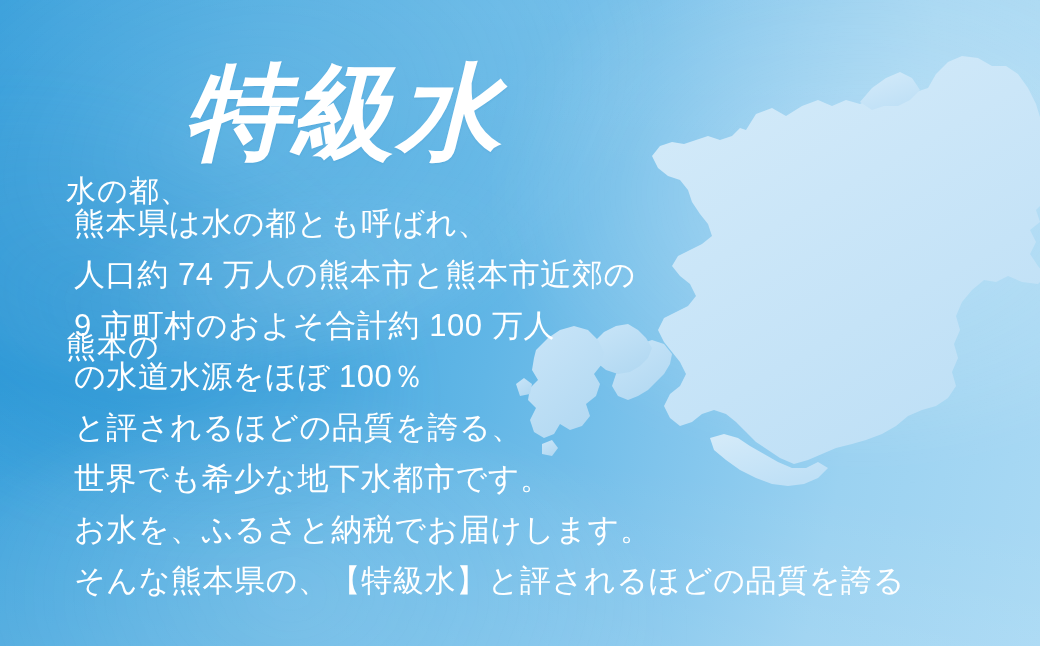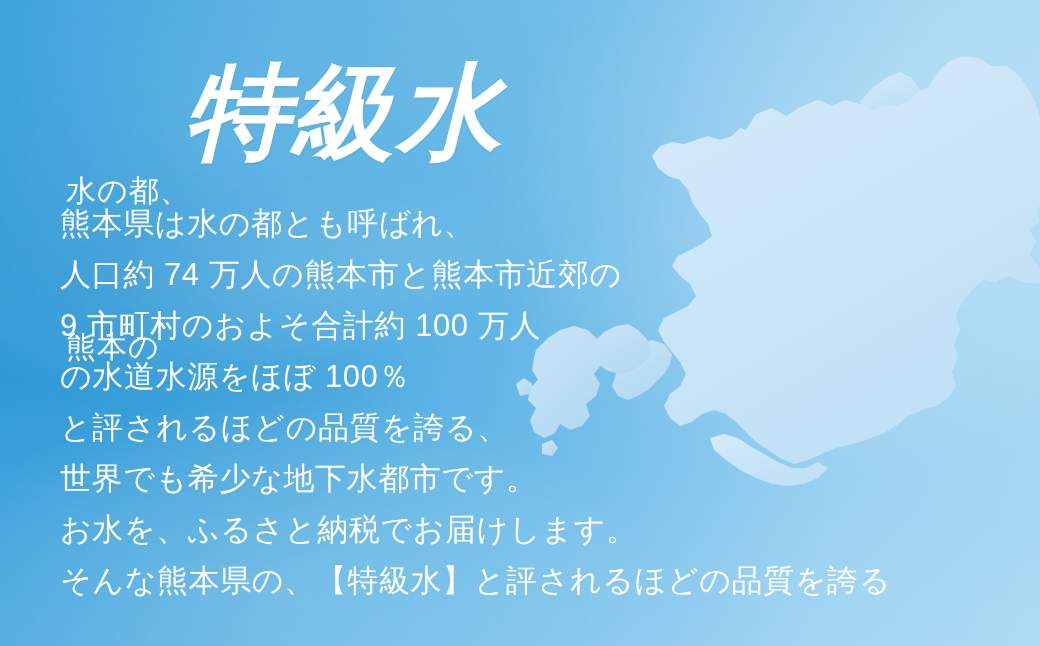--- a/index.html
+++ b/index.html
@@ -147,21 +147,21 @@
     font-weight: 700;
     letter-spacing: 2px;
     white-space: nowrap;
     margin-left: -6px;
     text-shadow: 0 1px 2px rgba(40,130,190,0.18);
     font-style: italic;
   }
 
   .body-block {
     position: absolute;
-    left: 60px;
+    left: 74px;
     top: 198px;
     width: 940px;
   }
   .body-line {
     color: #ffffff;
     font-size: 31px;
     line-height: 51px;
     font-weight: 400;
     letter-spacing: 0.6px;
     white-space: nowrap;

